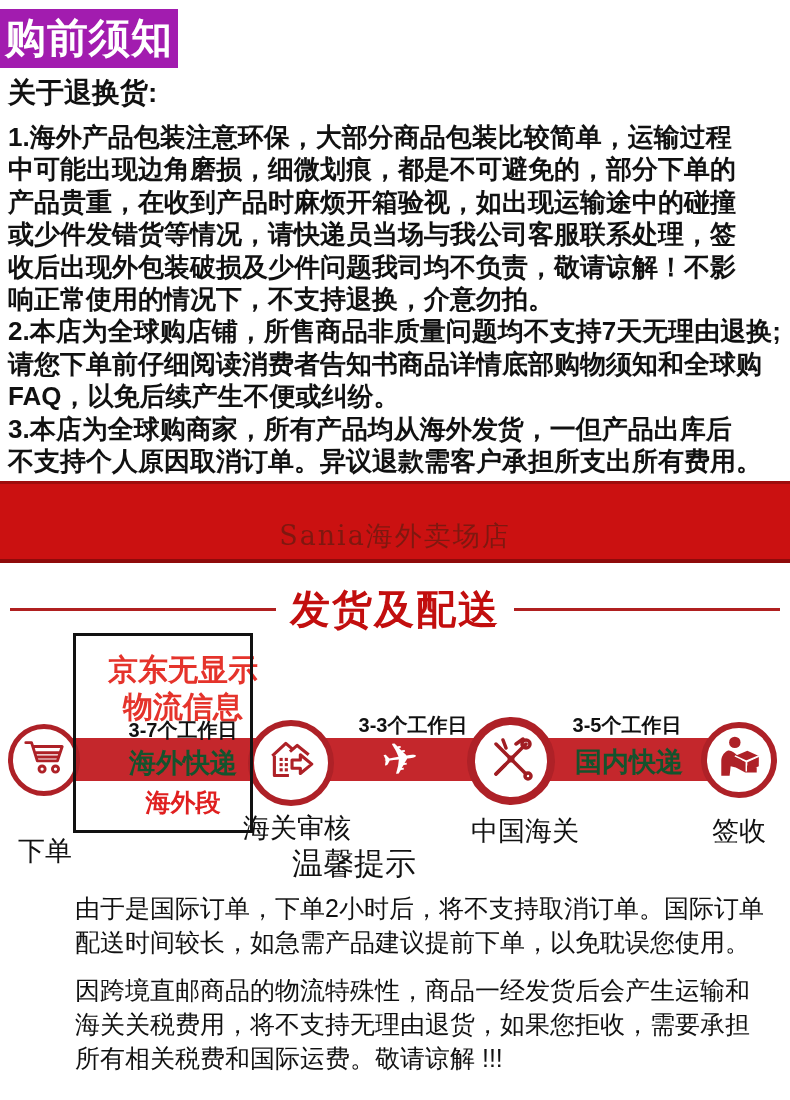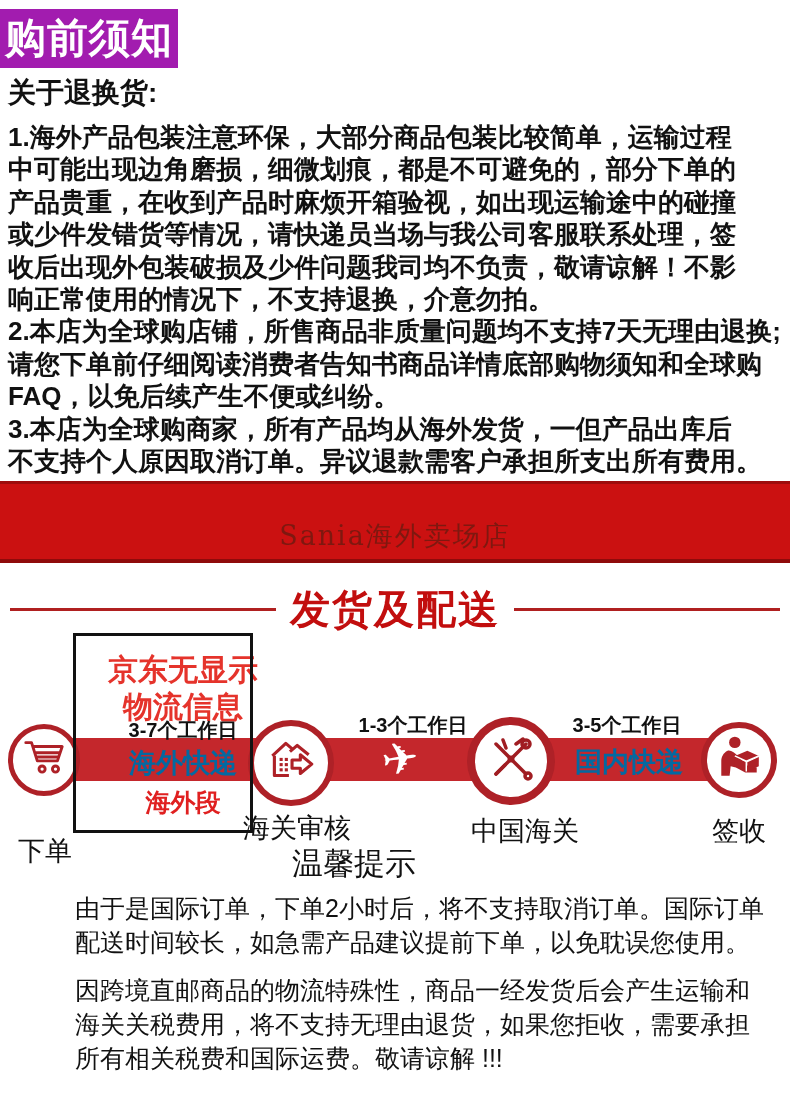--- a/index.html
+++ b/index.html
@@ -27,21 +27,21 @@
   
   .flow-band{left:40px;top:738px;width:682px;height:43px;background:#c4272c;z-index:1;}
   .note-box-bg{left:73px;top:633px;width:180px;height:200px;background:#fff;z-index:0;}
   .note-box-border{left:73px;top:633px;width:180px;height:200px;border:3px solid #111;
                    box-sizing:border-box;background:transparent;z-index:4;pointer-events:none;}
   .boxtext{left:76px;width:174px;text-align:center;z-index:2;padding-left:20px;}
   .jd1{top:650px;font-size:30px;font-weight:bold;color:#e5332b;}
   .jd2{top:687px;font-size:30px;font-weight:bold;color:#e5332b;}
   .dur{font-size:20px;font-weight:bold;color:#111;z-index:2;text-align:center;}
   .dur1{top:717px;}
-  .bandlabel{font-size:27px;font-weight:bold;color:#0369a1;z-index:2;text-align:center;}
+  .bandlabel{font-size:27px;font-weight:bold;color:#14532d;z-index:2;text-align:center;}
   .bl1{top:745px;}
   .seg{top:786px;font-size:25px;font-weight:600;color:#e02020;}
   .circle{border-radius:50%;background:#fff;box-sizing:border-box;z-index:3;
           display:flex;align-items:center;justify-content:center;}
   .c1{left:8px;top:724px;width:72px;height:72px;border:5px solid #ae2127;}
   .c2{left:248px;top:720px;width:86px;height:86px;border:6px solid #ae2127;}
   .c3{left:467px;top:717px;width:88px;height:88px;border:8px solid #ae2127;}
   .c4{left:701px;top:722px;width:76px;height:76px;border:6px solid #ae2127;}
   .steplabel{font-size:27px;font-weight:500;color:#111;text-align:center;z-index:2;}
   .plane{left:374px;top:734px;width:52px;height:48px;color:#fff;font-size:44px;z-index:2;
@@ -93,21 +93,21 @@
   <div class="abs note-box-bg"></div>
   <div class="abs flow-band"></div>
 
   <div class="abs boxtext jd1">京东无显示</div>
   <div class="abs boxtext jd2">物流信息</div>
   <div class="abs boxtext dur dur1">3-7个工作日</div>
   <div class="abs boxtext bandlabel bl1">海外快递</div>
   <div class="abs boxtext seg">海外段</div>
   <div class="abs note-box-border"></div>
 
-  <div class="abs dur dur2">1-3个工作日</div>
+  <div class="abs dur dur2">3-3个工作日</div>
   <div class="abs dur dur3">3-5个工作日</div>
   <div class="abs plane">✈</div>
   <div class="abs bandlabel bl2">国内快递</div>
 
   <div class="abs circle c1">
     <span>
       <svg width="46" height="46" viewBox="0 0 48 48">
         <g fill="none" stroke="#ae2127" stroke-width="3" stroke-linecap="round" stroke-linejoin="round">
           <path d="M5 8h6l6 19h21l5-15H14"></path>
           <path d="M16 18.5h24"></path>

